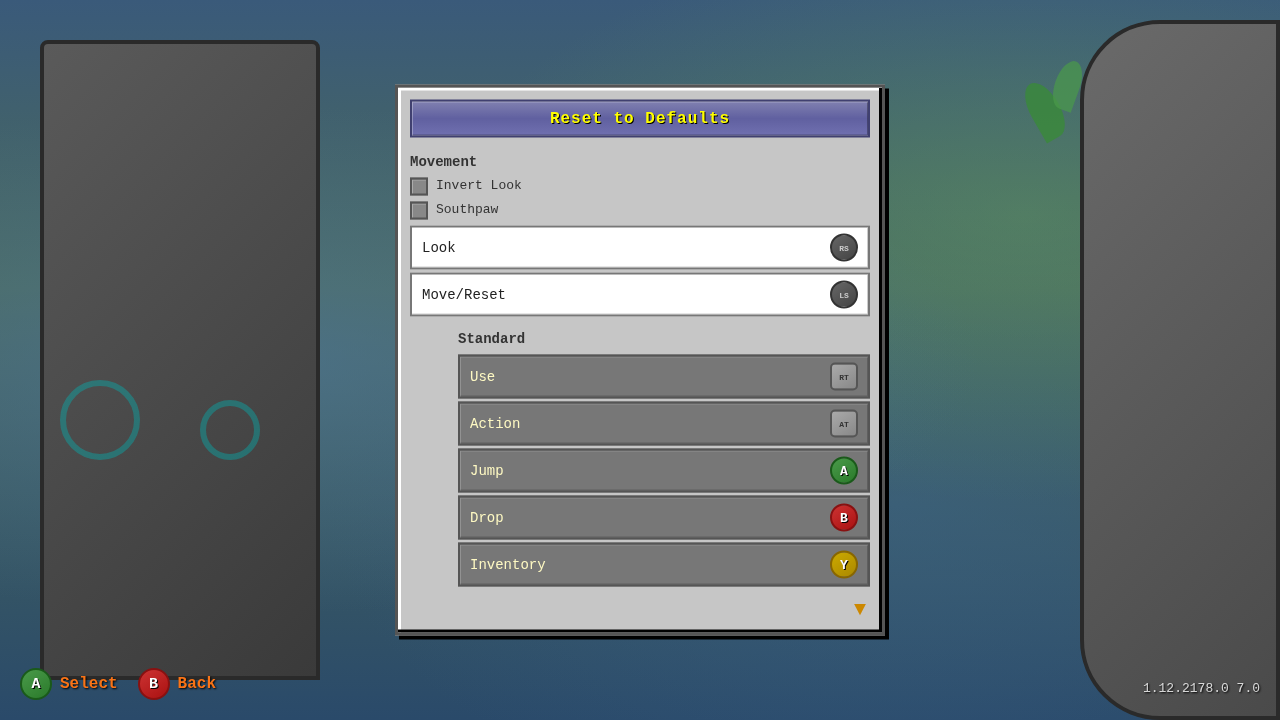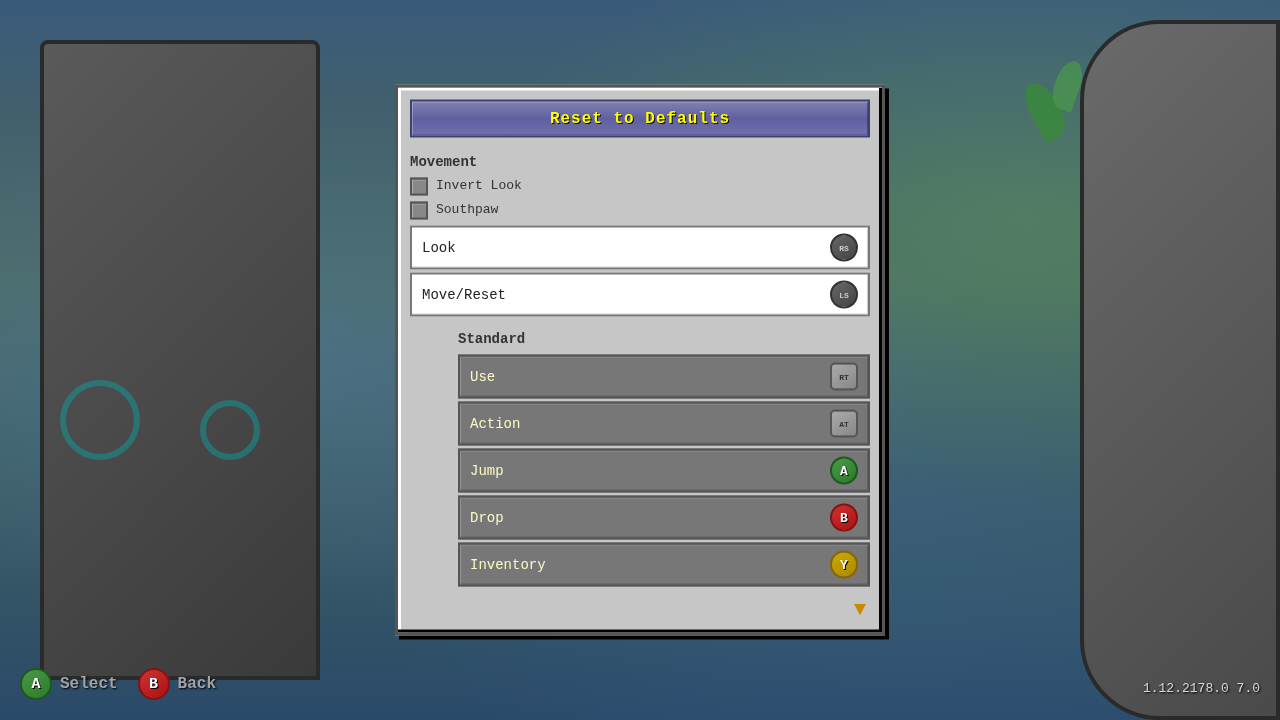--- a/index.html
+++ b/index.html
@@ -280,21 +280,21 @@
       font-family: 'Courier New', monospace;
       font-size: 15px;
       font-weight: bold;
       color: white;
       text-shadow: 1px 1px 0 #000;
     }
 
     .hud-label {
       font-family: 'Courier New', monospace;
       font-size: 16px;
-      color: #a3a3a3;
+      color: #f97316;
       text-shadow: 1px 1px 2px #000;
       font-weight: bold;
     }
 
     
     .version-text {
       position: absolute;
       bottom: 24px;
       right: 20px;
       font-family: Liberation Mono, monospace;

